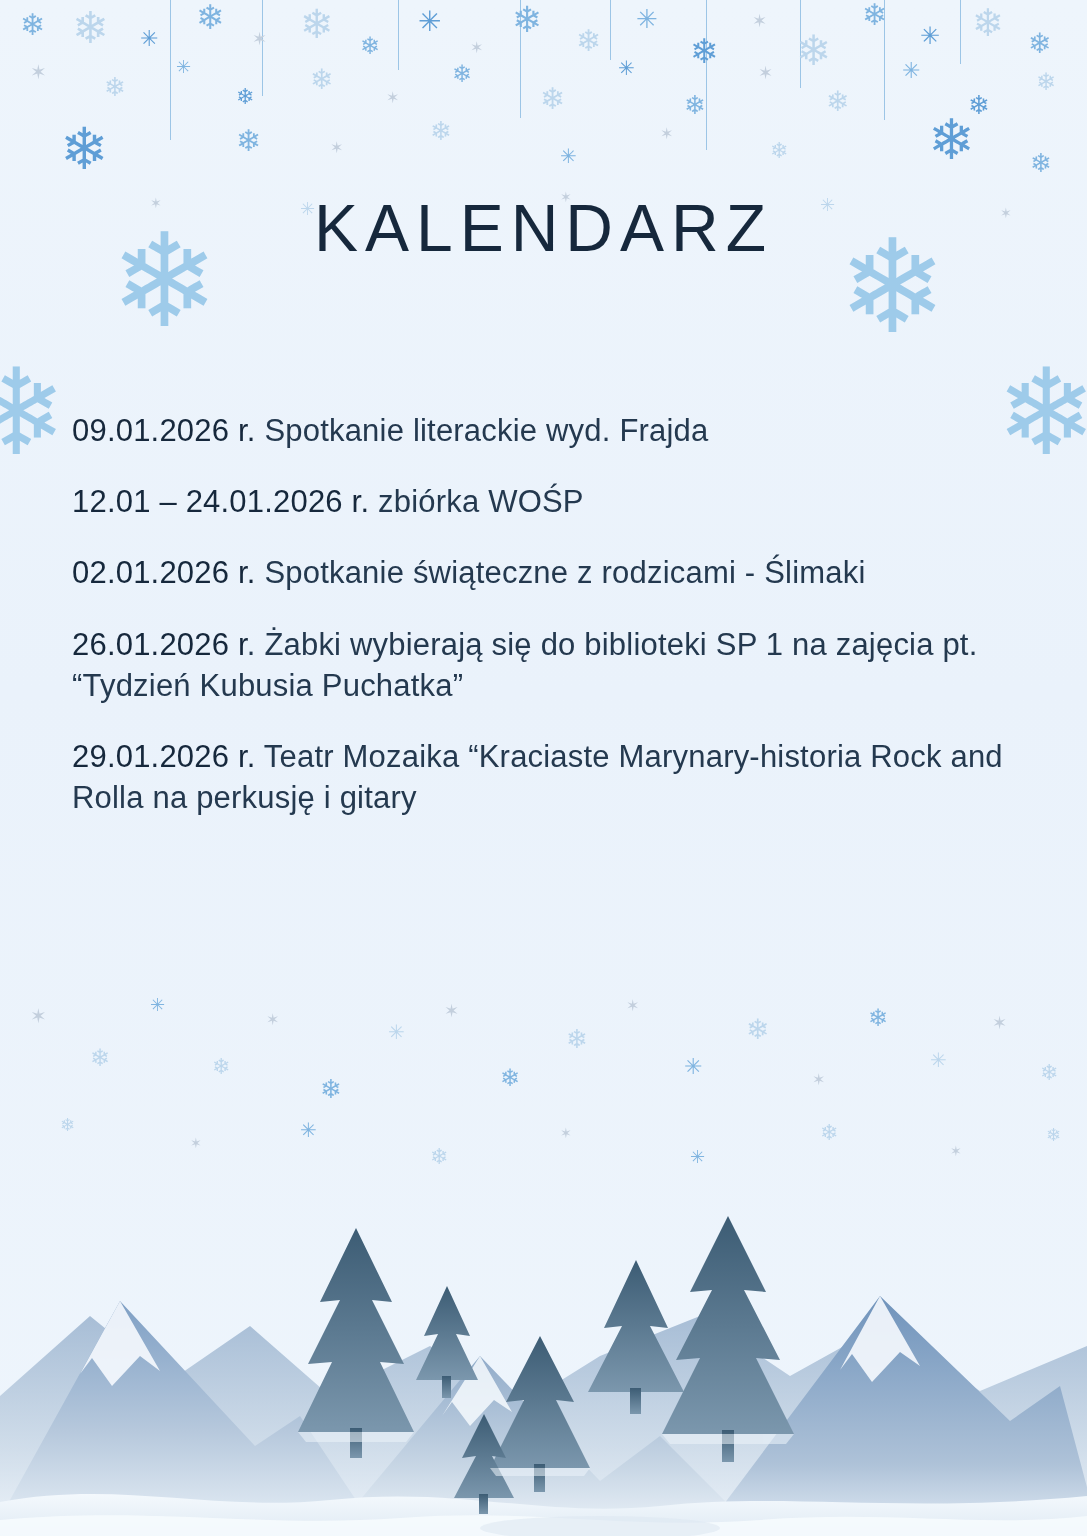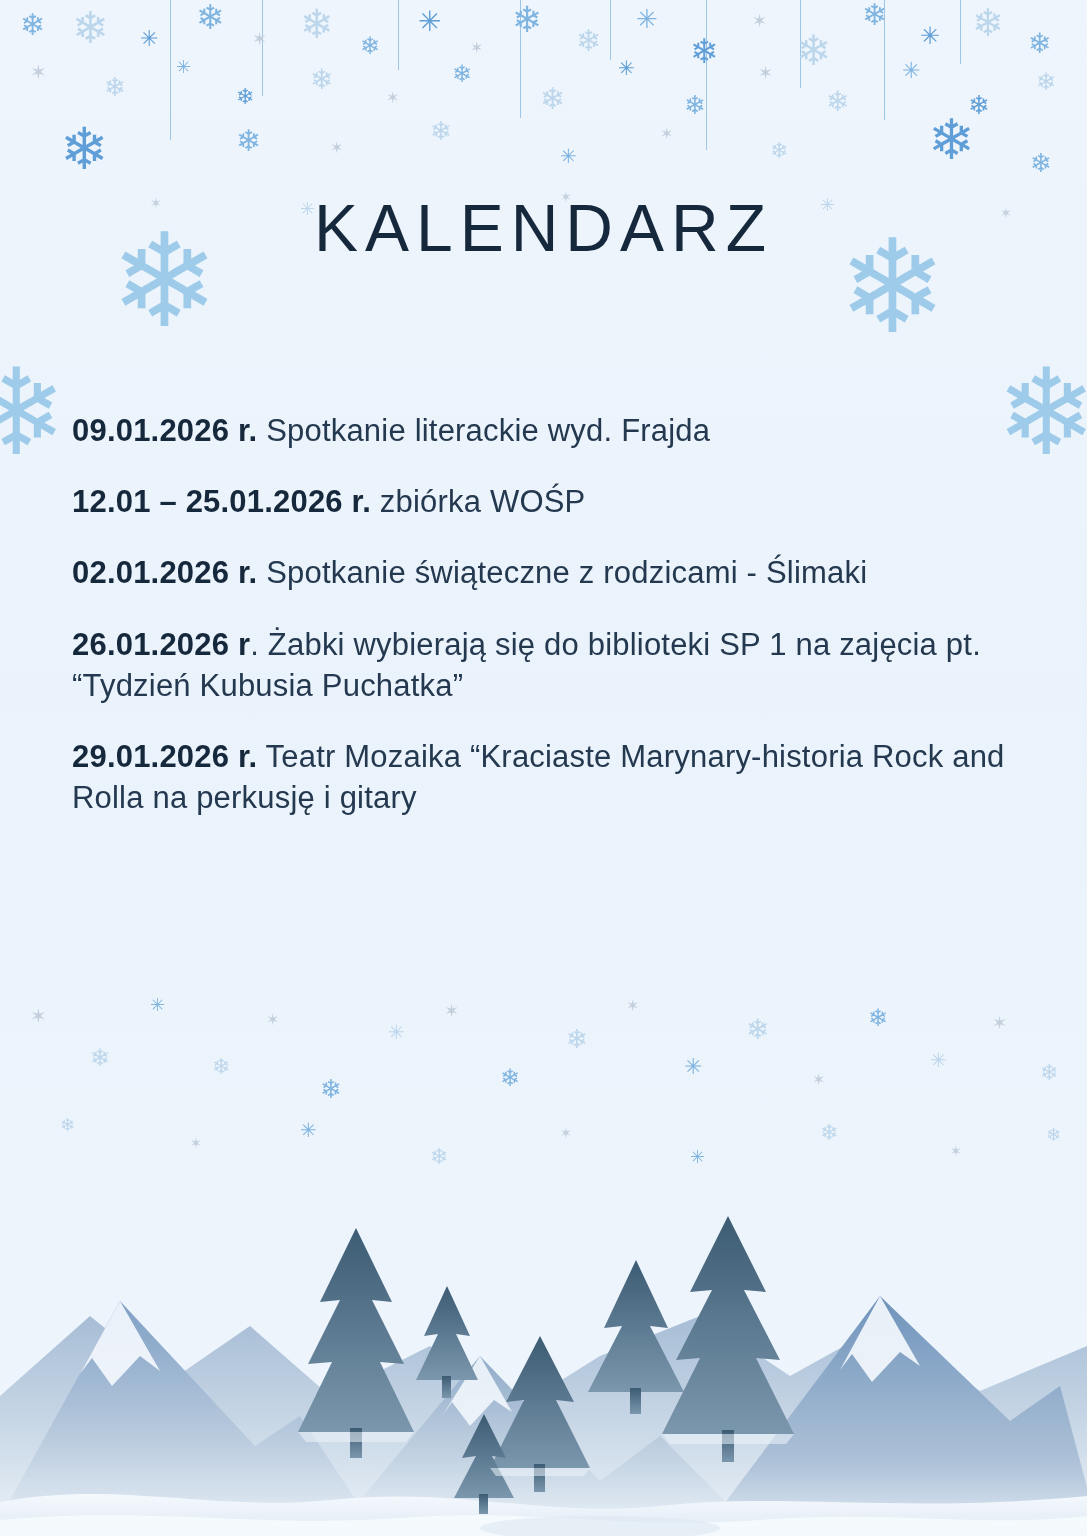--- a/index.html
+++ b/index.html
@@ -83,21 +83,21 @@
     z-index: 5;
   }
   .event {
     font-size: 31px;
     line-height: 1.33;
     color: #24394f;
     margin-bottom: 30px;
     letter-spacing: 0.2px;
   }
   .event .date {
-    font-weight: bold;
+    font-weight: normal;
     color: #16283c;
   }
   .event .desc { font-weight: normal; }
 
   
   #scene {
     position: absolute;
     left: 0;
     bottom: 0;
     width: 1087px;
@@ -182,21 +182,21 @@
 
   <div id="title-block">
     <div class="line line1">KALENDARZ</div>
   </div>
 
   <div id="events">
     <p class="event">
       <span class="date">09.01.2026 r.</span><span class="desc"> Spotkanie literackie wyd. Frajda</span>
     </p>
     <p class="event">
-      <span class="date">12.01 – 25.01.2026 r.</span><span class="desc"> zbiórka WOŚP</span>
+      <span class="date">12.01 – 24.01.2026 r.</span><span class="desc"> zbiórka WOŚP</span>
     </p>
     <p class="event">
       <span class="date">02.01.2026 r.</span><span class="desc"> Spotkanie świąteczne z rodzicami - Ślimaki</span>
     </p>
     <p class="event">
       <span class="date">26.01.2026 r</span><span class="desc">. Żabki wybierają się do biblioteki SP 1 na zajęcia pt. “Tydzień Kubusia Puchatka”</span>
     </p>
     <p class="event">
       <span class="date">29.01.2026 r.</span><span class="desc"> Teatr Mozaika “Kraciaste Marynary-historia Rock and Rolla na perkusję i gitary</span>
     </p>

